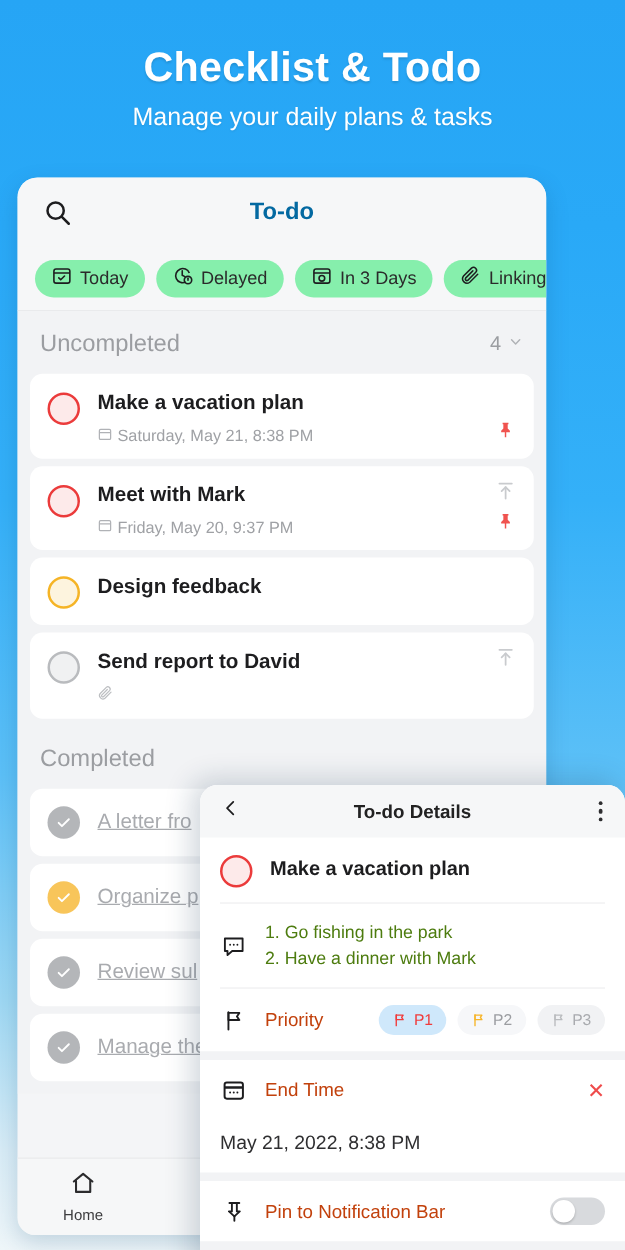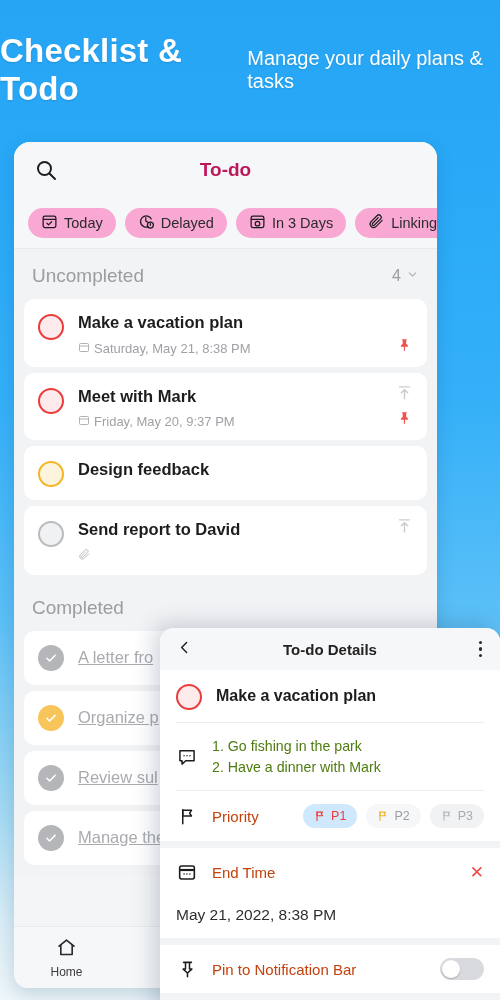--- a/index.html
+++ b/index.html
@@ -10,44 +10,44 @@
   }
   body {
     position: relative;
     background: linear-gradient(180deg,
        #26a5f5 0%, #29a9f7 18%, #34b0f8 40%,
        #5cc0f7 62%, #9ed8f3 80%, #d8ecf6 92%, #eef6f9 100%);
   }
 
   
   .promo { position: absolute; top: 0; left: 0; width: 500px; height: 140px;
-           display: flex; align-items: center;
+           display: flex; flex-direction: column; align-items: center;
            justify-content: center; gap: 10px; }
   .promo-title { font-size: 33px; font-weight: 700; color: #ffffff;
                  letter-spacing: .2px; text-shadow: 0 1px 2px rgba(0,0,0,.13); }
   .promo-sub { font-size: 20px; font-weight: 400; color: #ffffff;
                text-shadow: 0 1px 2px rgba(0,0,0,.10); }
 
   
   .phone { position: absolute; left: 14px; top: 142px; width: 423px; height: 846px;
            background: #f4f5f7; border-radius: 16px 16px 14px 14px;
            overflow: hidden; box-shadow: 0 6px 18px rgba(0,60,110,.18); }
 
   .appbar { height: 55px; background: #f6f7f8; display: flex; align-items: center;
             position: relative; }
   .appbar-title { position: absolute; left: 0; right: 0; text-align: center;
-                  font-size: 19px; font-weight: 700; color: #be185d; }
+                  font-size: 19px; font-weight: 700; color: #0369a1; }
   .search-icon { margin-left: 20px; width: 24px; height: 24px; z-index: 2; }
 
   .chips { height: 52px; background: #f6f7f8; display: flex; align-items: center;
            gap: 9px; padding: 0 0 0 14px; overflow: hidden;
            border-bottom: 1px solid #e9eaec; }
   .chip { display: flex; align-items: center; gap: 6px; flex: 0 0 auto;
           height: 30px; padding: 0 13px; border-radius: 15px;
-          background: #f9a8d4; font-size: 14.5px; color: #2b2b2b; white-space: nowrap; }
+          background: #86efac; font-size: 14.5px; color: #2b2b2b; white-space: nowrap; }
   .chip svg { flex: 0 0 auto; }
 
   .list { background: #f2f3f5; padding: 0 0 4px 0; }
 
   .section-head { display: flex; align-items: center; justify-content: space-between;
                   padding: 16px 18px 12px 18px; }
   .section-title { font-size: 19px; color: #9b9da1; font-weight: 400; }
   .section-right { display: flex; align-items: center; gap: 5px;
                    font-size: 16px; color: #9b9da1; }
 

